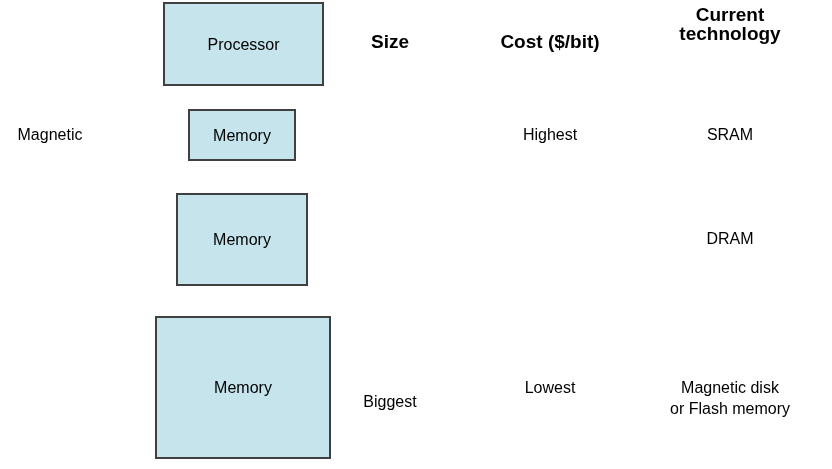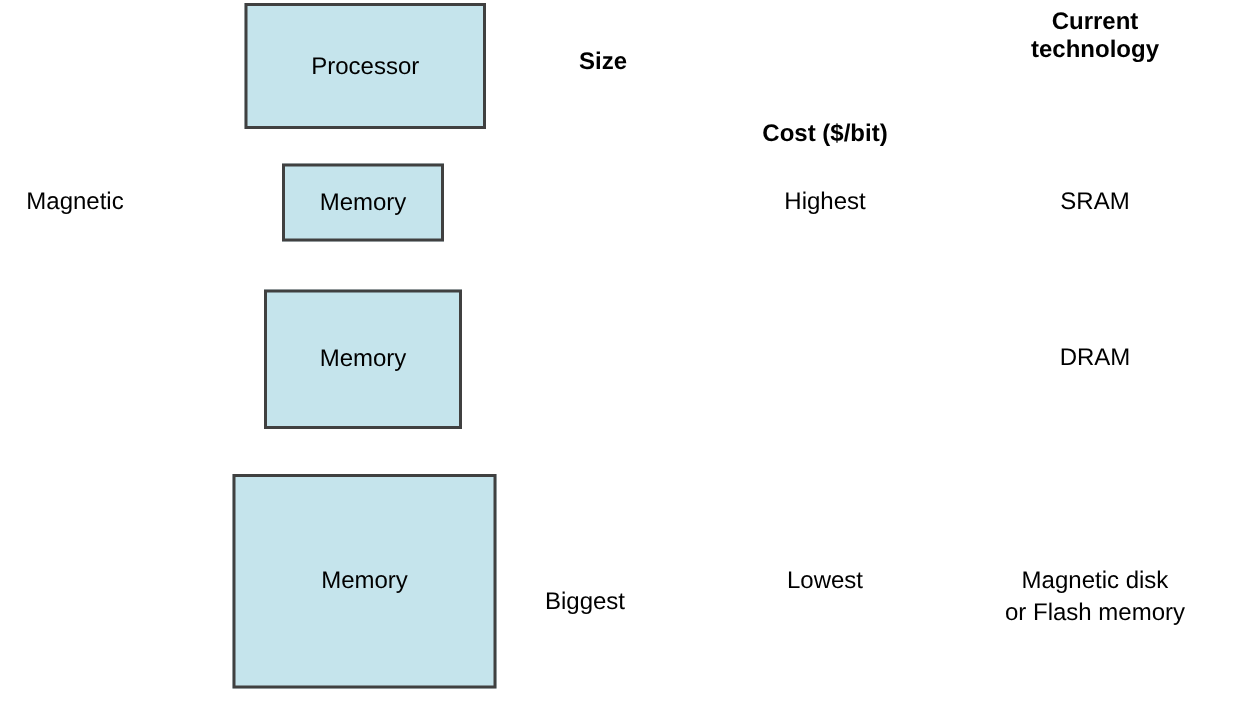--- a/index.html
+++ b/index.html
@@ -13,21 +13,21 @@
     height: 469px;
     background: #ffffff;
     font-family: "Liberation Sans", sans-serif;
     color: #000000;
     overflow: hidden;
   }
 
   
   .col-header {
     position: absolute;
-    font-size: 16px;
+    font-size: 19px;
     font-weight: bold;
     line-height: 19px;
     text-align: center;
     white-space: pre-line;
   }
 
   
   .cell {
     position: absolute;
     font-size: 16px;
@@ -63,23 +63,23 @@
 
   
   #box-dram .hbox-label { margin-top: 0px; }
 </style>
 </head>
 <body>
 
 <div id="canvas">
 
 
-  <div class="col-header" style="left:352px; top:32px; width:100px;">Size</div>
+  <div class="col-header" style="left:340px; top:32px; width:100px;">Size</div>
 
-  <div class="col-header" style="left:480px; top:32px; width:140px;margin-top:48px;">Cost ($/bit)</div>
+  <div class="col-header" style="left:480px; top:32px; width:140px;">Cost ($/bit)</div>
 
   <div class="col-header" style="left:640px; top:5px; width:180px;">Current
 technology</div>
 
   <div class="hbox" id="box-processor">
     <span class="hbox-label">Processor</span>
   </div>
 
   <div class="hbox" id="box-sram">
     <span class="hbox-label">Memory</span>

